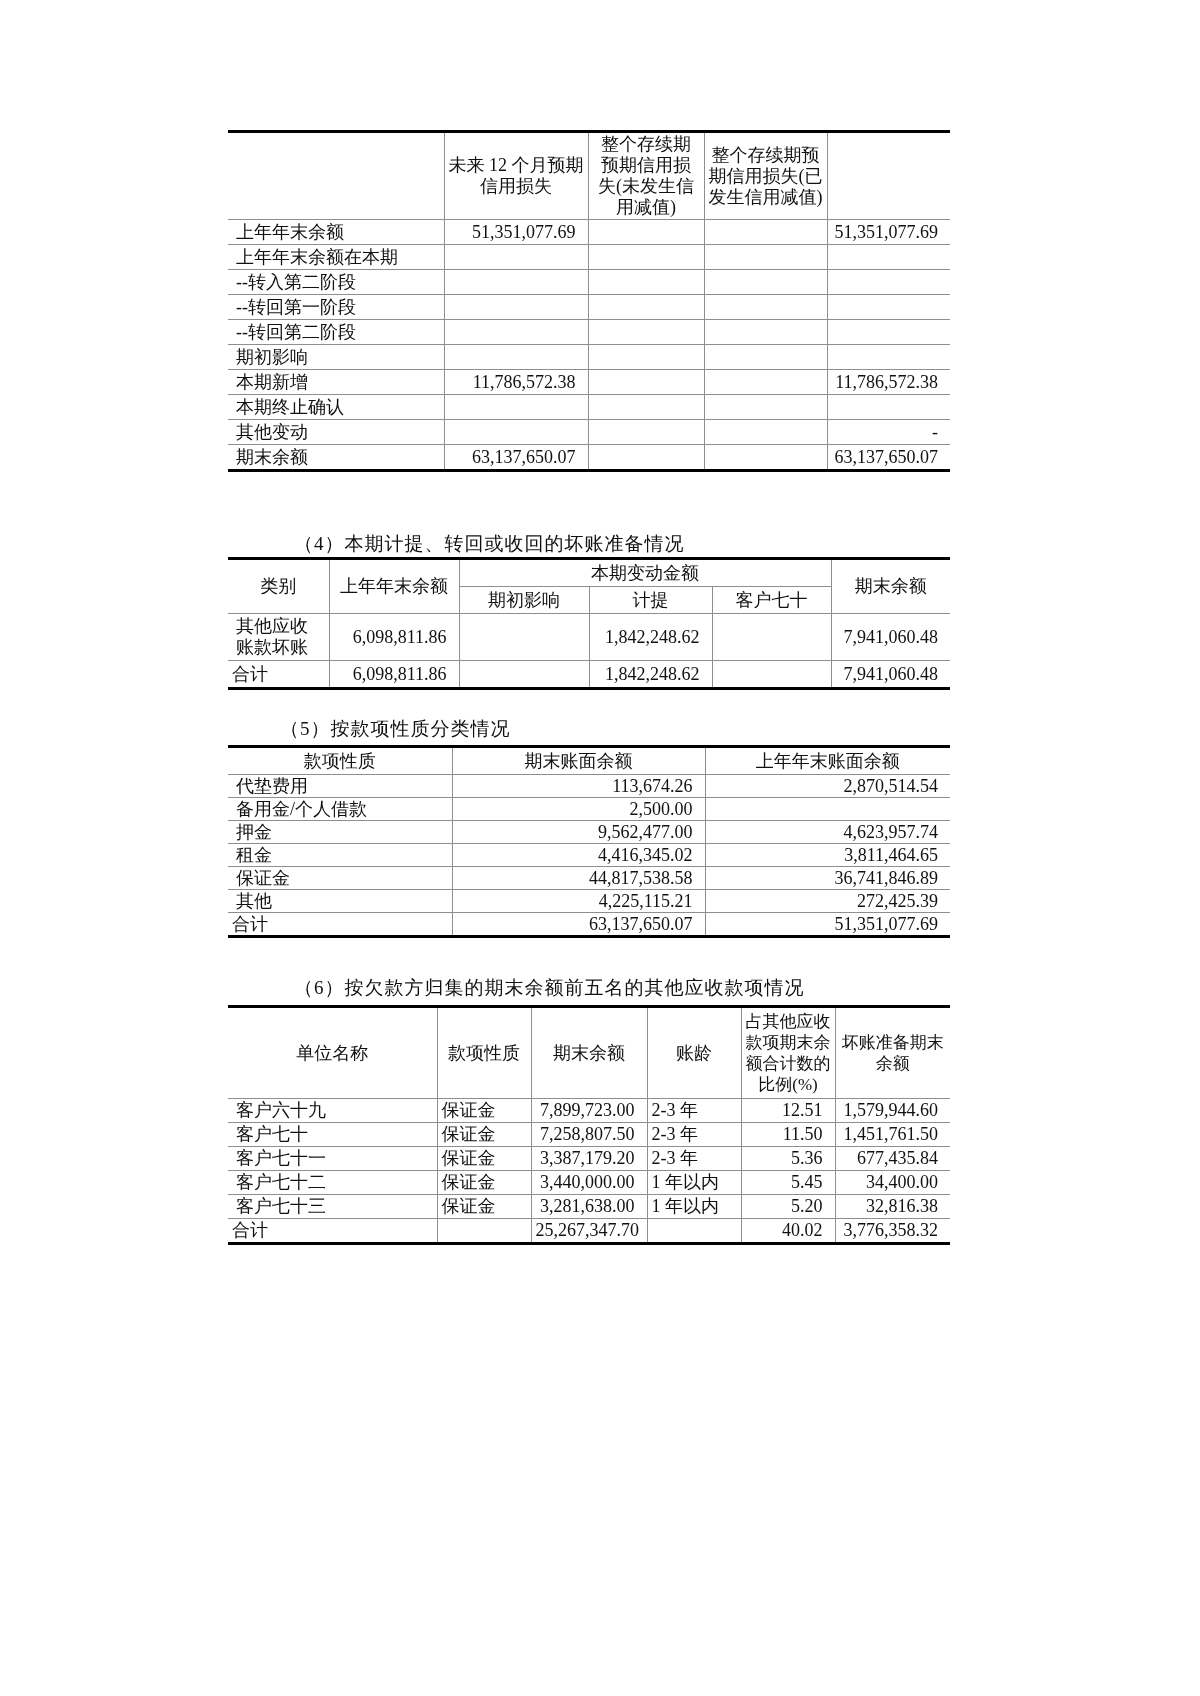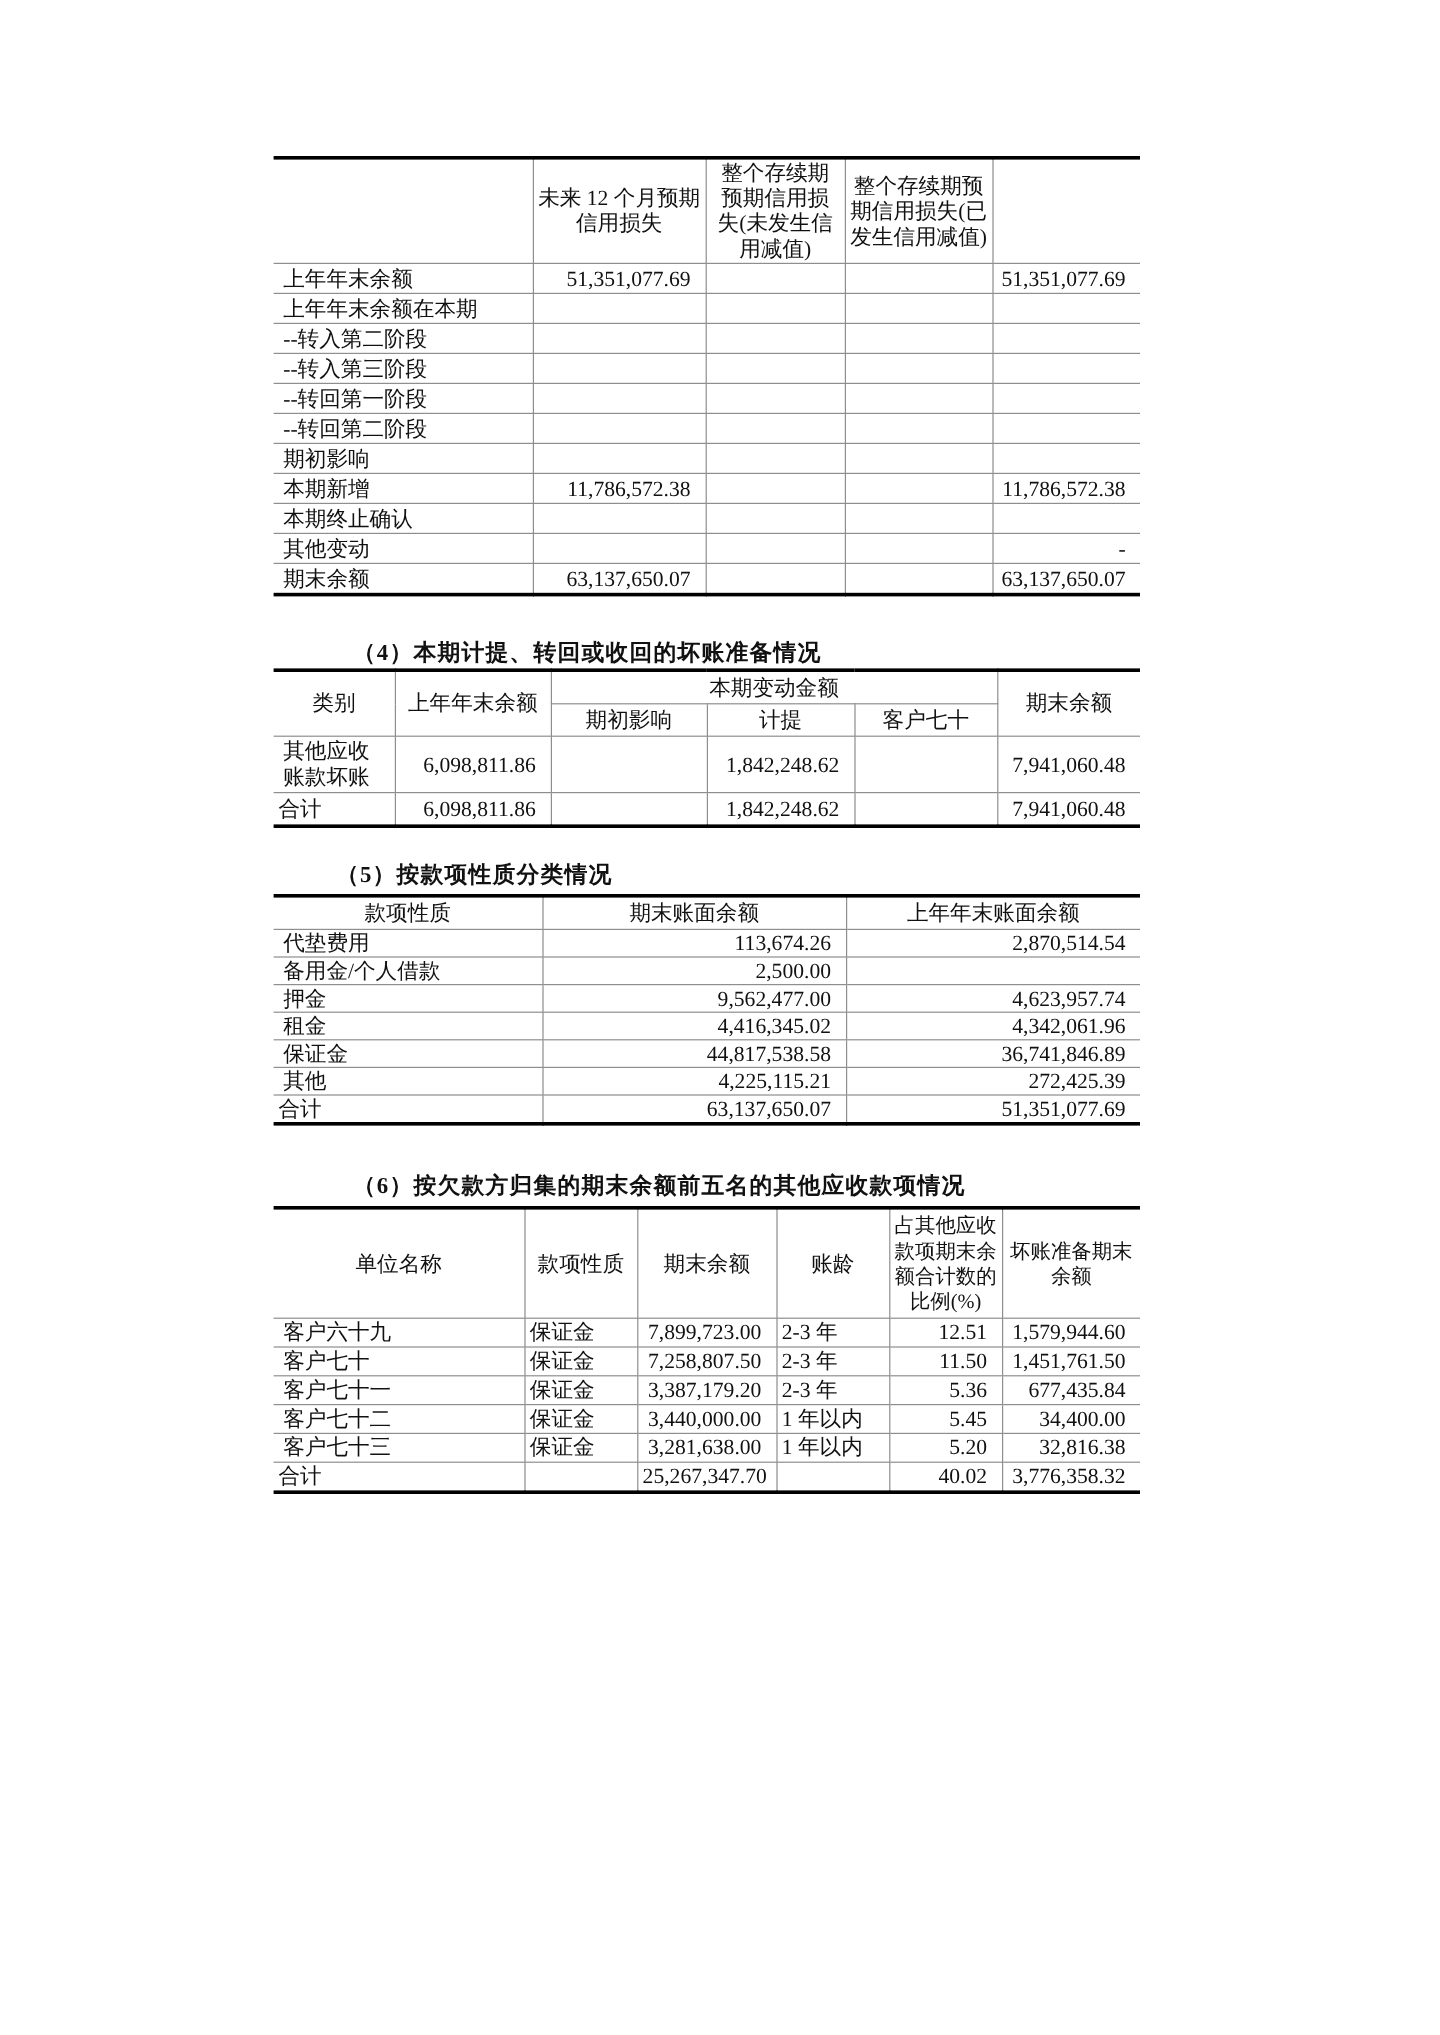--- a/index.html
+++ b/index.html
@@ -10,21 +10,21 @@
     font-family:"Liberation Serif","DejaVu Serif",serif;
     color:#111;
     overflow:hidden;
     margin:0 auto;
   }
   .content-abs{position:absolute;left:228px;width:722px;}
   h3.sec-title{
     position:absolute;
     margin:0;
     font-size:19px;
-    font-weight:bold;
+    font-weight:normal;
     letter-spacing:1px;
     padding-left:66px;
     white-space:nowrap;
   }
   table.tbl{
     border-collapse:collapse;
     table-layout:fixed;
     width:722px;
     border-top:3px solid #000;
     border-bottom:3px solid #000;
@@ -97,27 +97,20 @@
         <td class="num"></td>
       </tr>
       <tr>
         <td class="lbl">--转入第二阶段</td>
         <td class="num"></td>
         <td class="num"></td>
         <td class="num"></td>
         <td class="num"></td>
       </tr>
       <tr>
-        <td class="lbl">--转入第三阶段</td>
-        <td class="num"></td>
-        <td class="num"></td>
-        <td class="num"></td>
-        <td class="num"></td>
-      </tr>
-      <tr>
         <td class="lbl">--转回第一阶段</td>
         <td class="num"></td>
         <td class="num"></td>
         <td class="num"></td>
         <td class="num"></td>
       </tr>
       <tr>
         <td class="lbl">--转回第二阶段</td>
         <td class="num"></td>
         <td class="num"></td>
@@ -233,21 +226,21 @@
         <td class="num"></td>
       </tr>
       <tr>
         <td class="lbl">押金</td>
         <td class="num">9,562,477.00</td>
         <td class="num">4,623,957.74</td>
       </tr>
       <tr>
         <td class="lbl">租金</td>
         <td class="num">4,416,345.02</td>
-        <td class="num">4,342,061.96</td>
+        <td class="num">3,811,464.65</td>
       </tr>
       <tr>
         <td class="lbl">保证金</td>
         <td class="num">44,817,538.58</td>
         <td class="num">36,741,846.89</td>
       </tr>
       <tr>
         <td class="lbl">其他</td>
         <td class="num">4,225,115.21</td>
         <td class="num">272,425.39</td>

